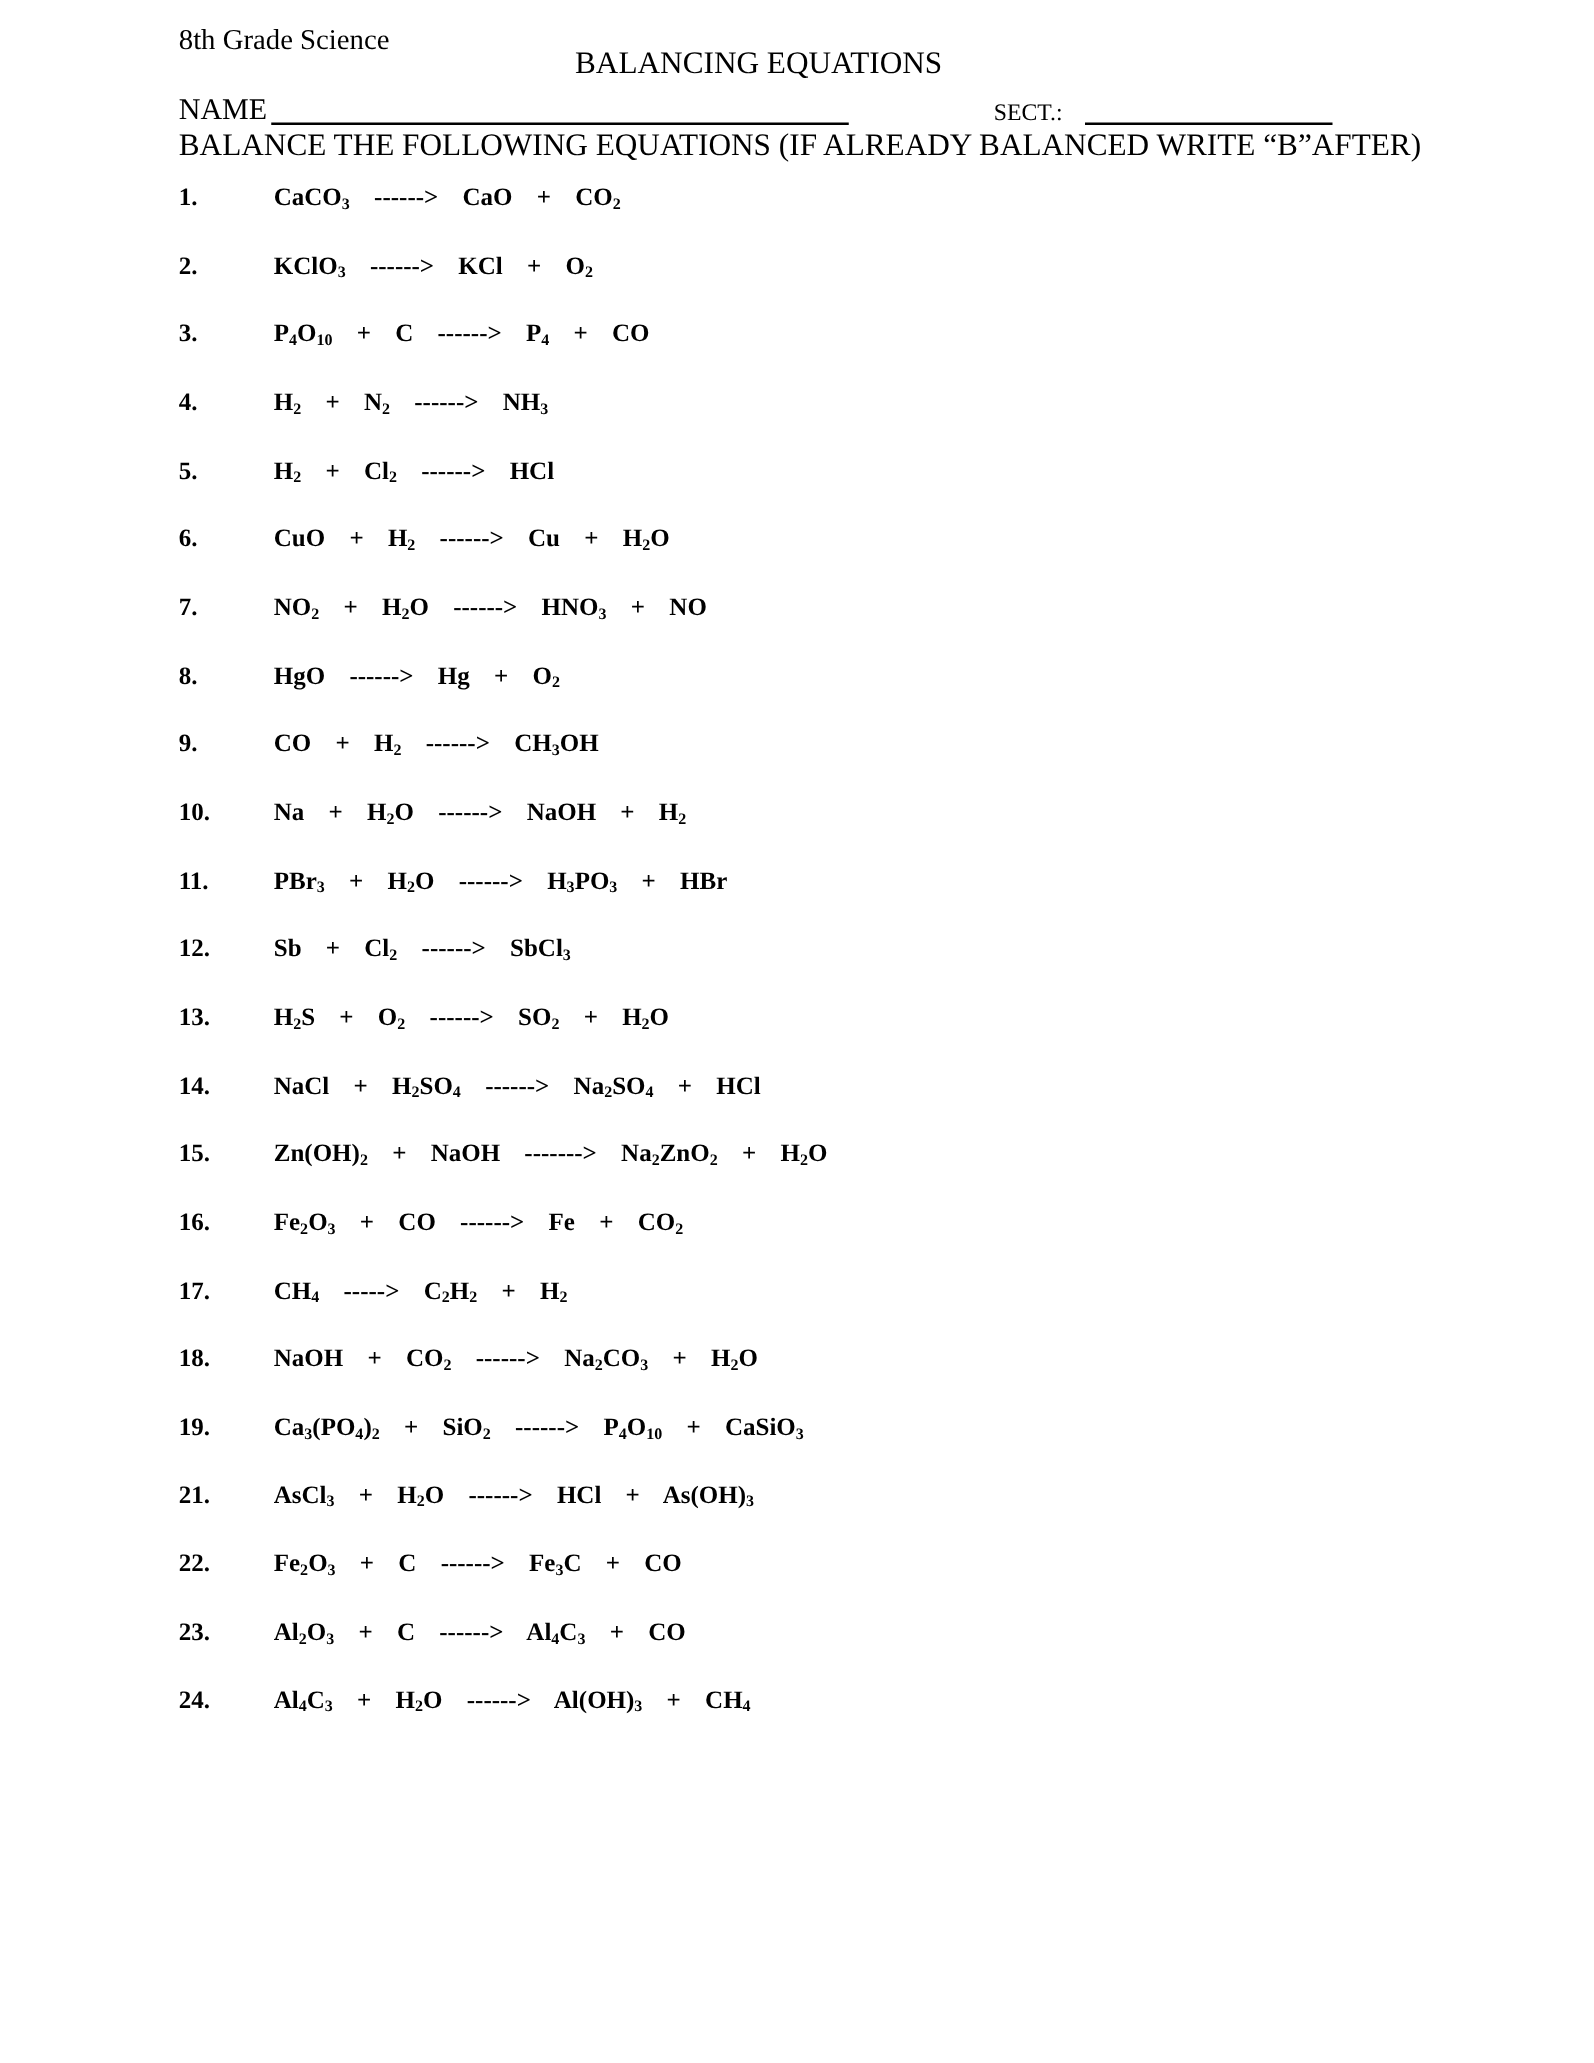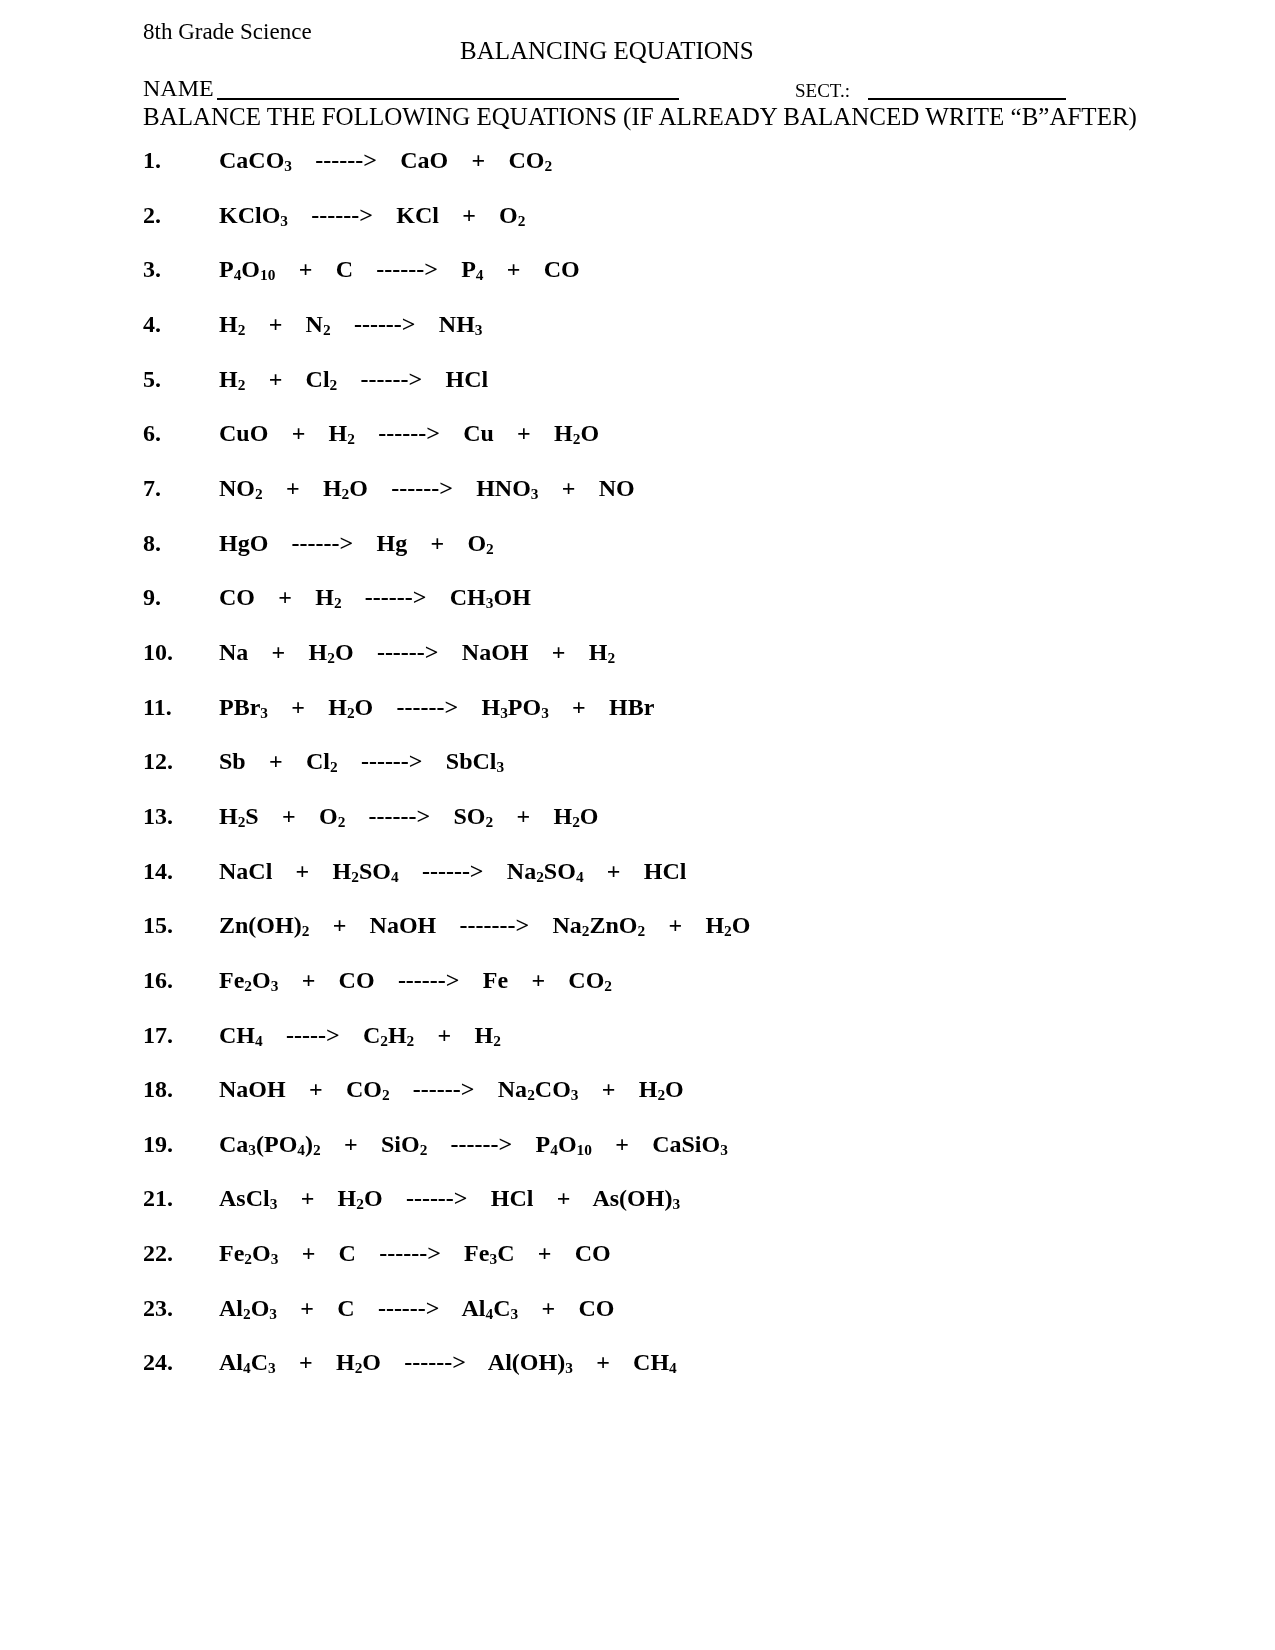--- a/index.html
+++ b/index.html
@@ -75,21 +75,21 @@
     white-space: nowrap;
   }
   .equations {
     position: absolute;
     left: 143px;
     top: 147px;
     width: 1100px;
   }
   .eq-row {
     height: 54.66px;
-    font-size: 24px;
+    font-size: 20px;
     font-weight: bold;
     white-space: nowrap;
   }
   .eq-num {
     display: inline-block;
     width: 76px;
     vertical-align: baseline;
   }
   .eq-formula {
     word-spacing: 0.72em;

